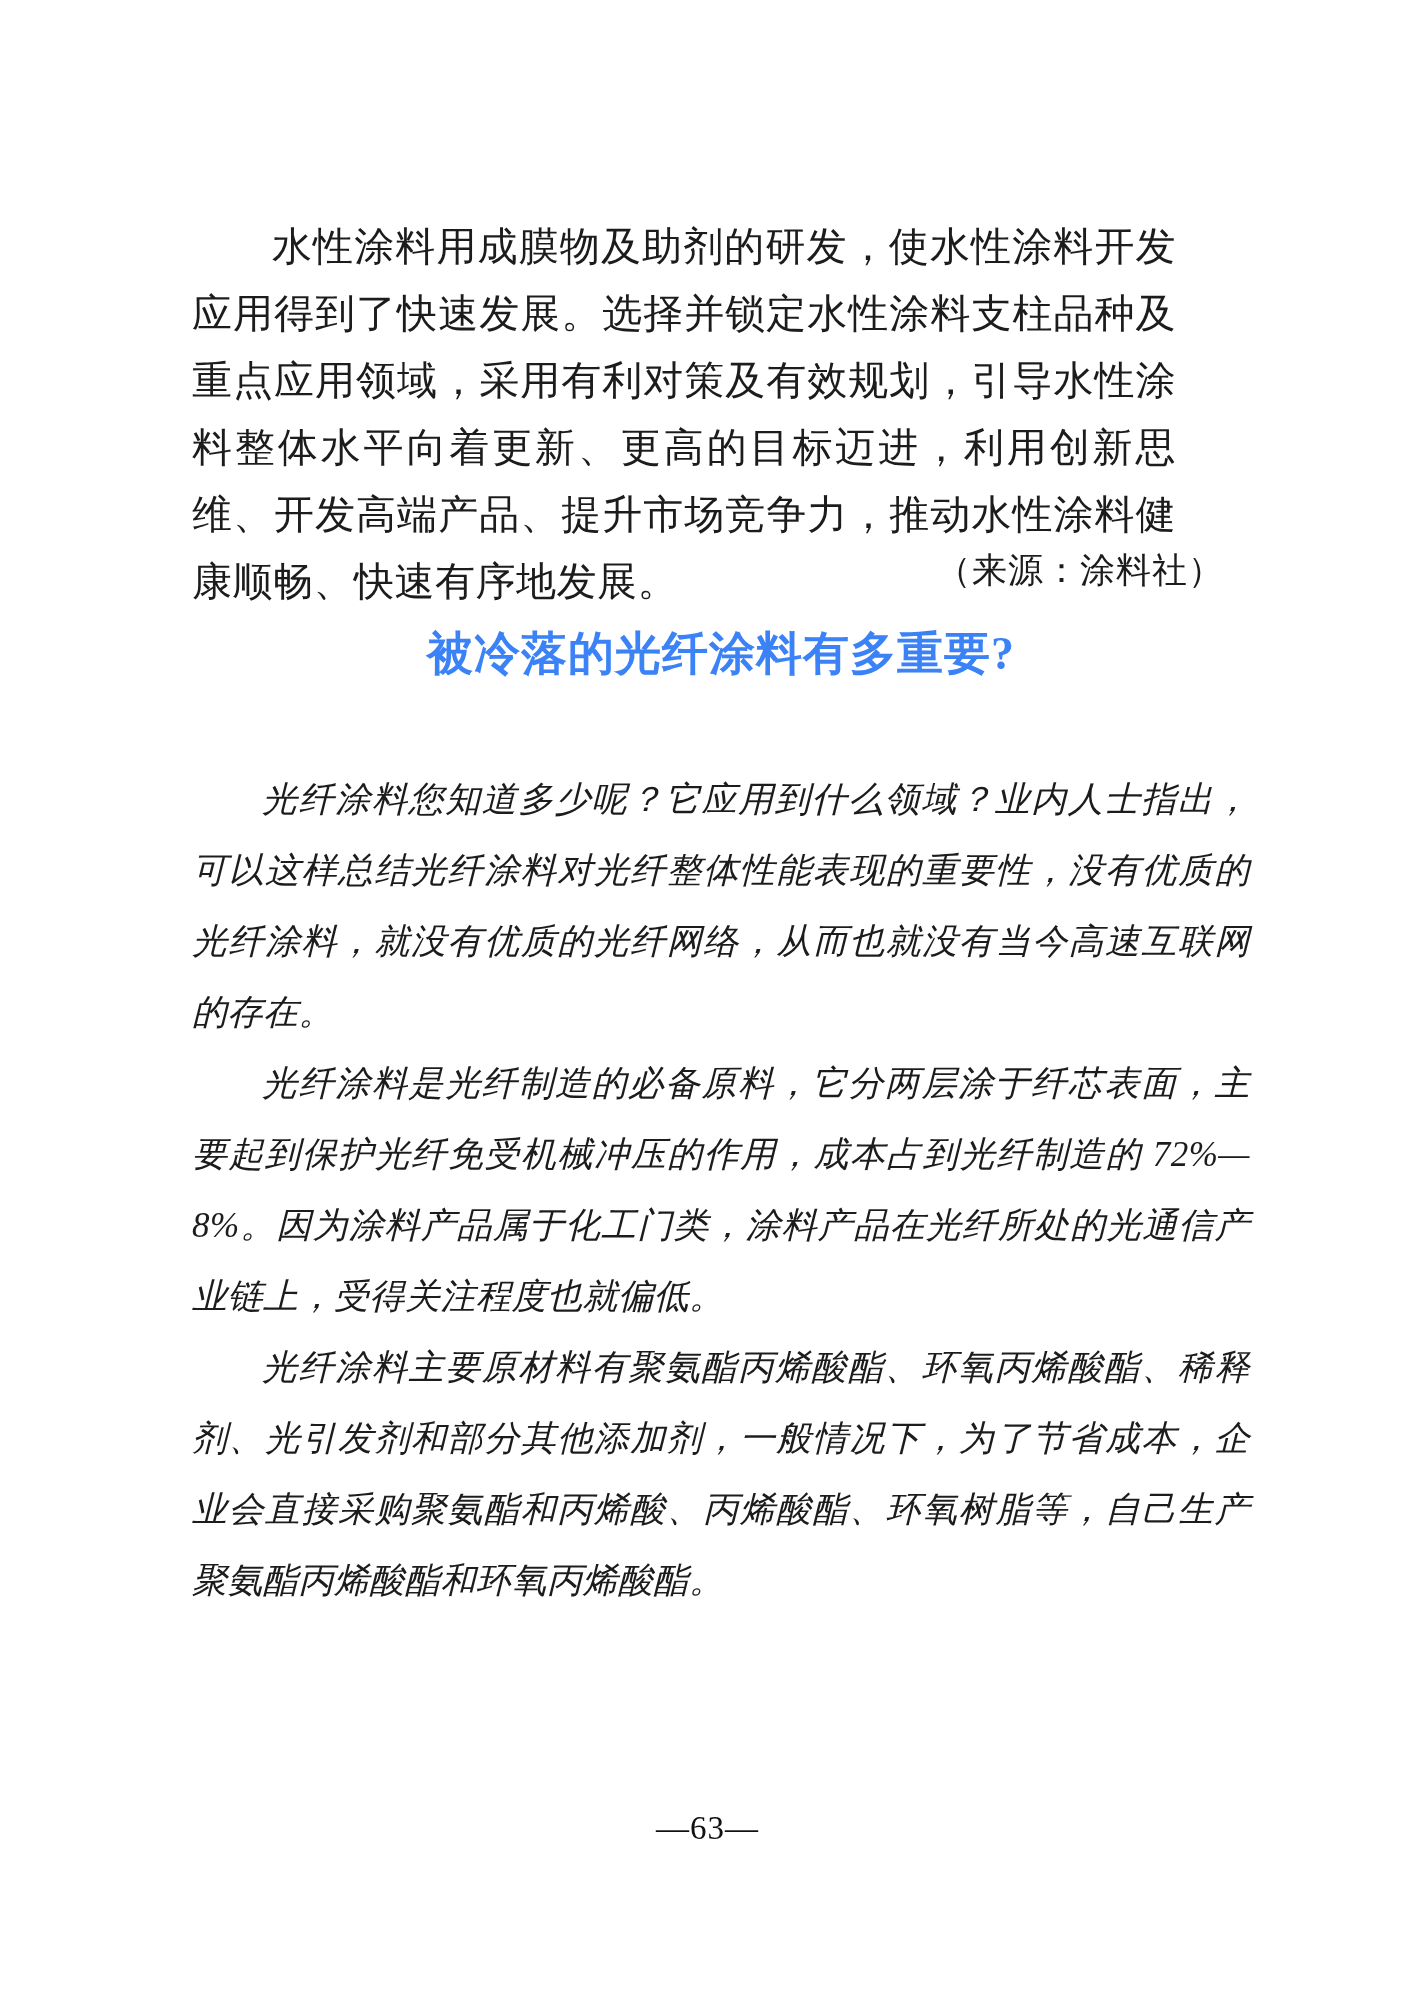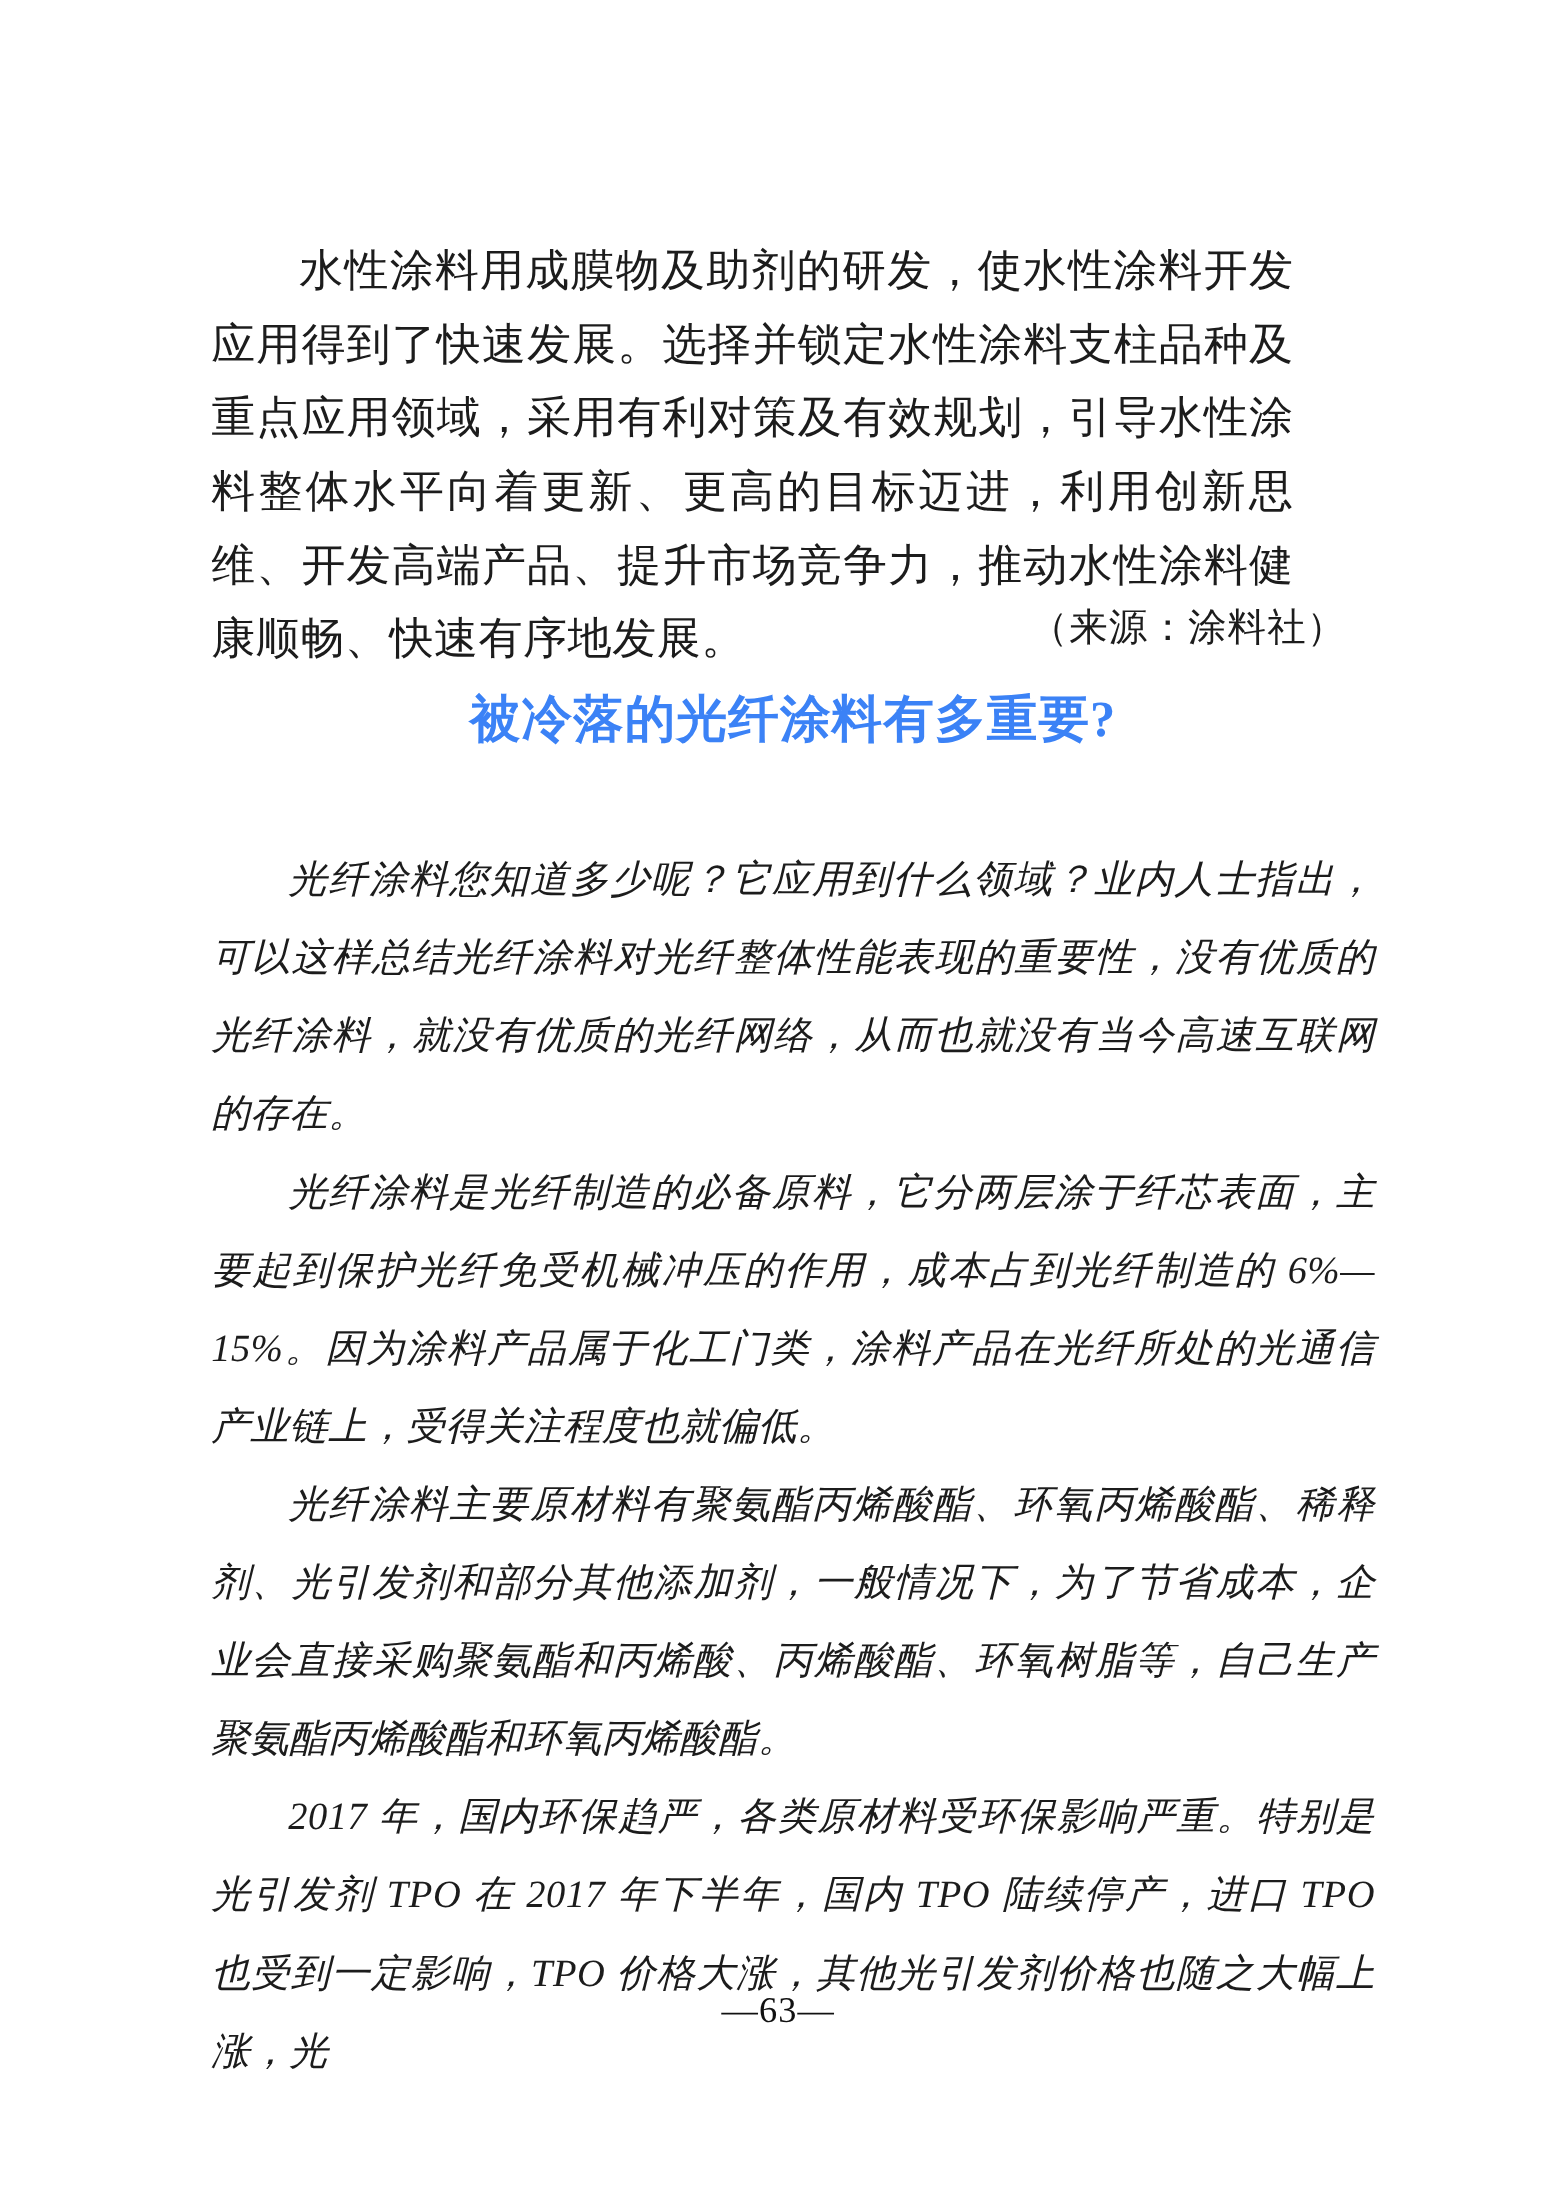--- a/index.html
+++ b/index.html
@@ -85,20 +85,19 @@
 <div class="page">
 
   <p class="body-par">水性涂料用成膜物及助剂的研发，使水性涂料开发应用得到了快速发展。选择并锁定水性涂料支柱品种及重点应用领域，采用有利对策及有效规划，引导水性涂料整体水平向着更新、更高的目标迈进，利用创新思维、开发高端产品、提升市场竞争力，推动水性涂料健康顺畅、快速有序地发展。</p>
 
   <p class="source-line">（来源：涂料社）</p>
 
   <h1 class="article-title">被冷落的光纤涂料有多重要?</h1>
 
   <div class="article">
     <p>光纤涂料您知道多少呢？它应用到什么领域？业内人士指出，可以这样总结光纤涂料对光纤整体性能表现的重要性，没有优质的光纤涂料，就没有优质的光纤网络，从而也就没有当今高速互联网的存在。</p>
-    <p>光纤涂料是光纤制造的必备原料，它分两层涂于纤芯表面，主要起到保护光纤免受机械冲压的作用，成本占到光纤制造的 6%—15%。因为涂料产品属于化工门类，涂料产品在光纤所处的光通信产业链上，受得关注程度也就偏低。</p>
+    <p>光纤涂料是光纤制造的必备原料，它分两层涂于纤芯表面，主要起到保护光纤免受机械冲压的作用，成本占到光纤制造的 72%—8%。因为涂料产品属于化工门类，涂料产品在光纤所处的光通信产业链上，受得关注程度也就偏低。</p>
     <p>光纤涂料主要原材料有聚氨酯丙烯酸酯、环氧丙烯酸酯、稀释剂、光引发剂和部分其他添加剂，一般情况下，为了节省成本，企业会直接采购聚氨酯和丙烯酸、丙烯酸酯、环氧树脂等，自己生产聚氨酯丙烯酸酯和环氧丙烯酸酯。</p>
-    <p>2017 年，国内环保趋严，各类原材料受环保影响严重。特别是光引发剂 TPO 在 2017 年下半年，国内 TPO 陆续停产，进口 TPO 也受到一定影响，TPO 价格大涨，其他光引发剂价格也随之大幅上涨，光</p>
   </div>
 
   <div class="page-number">—63—</div>
 
 </div>
 
 </body></html>

